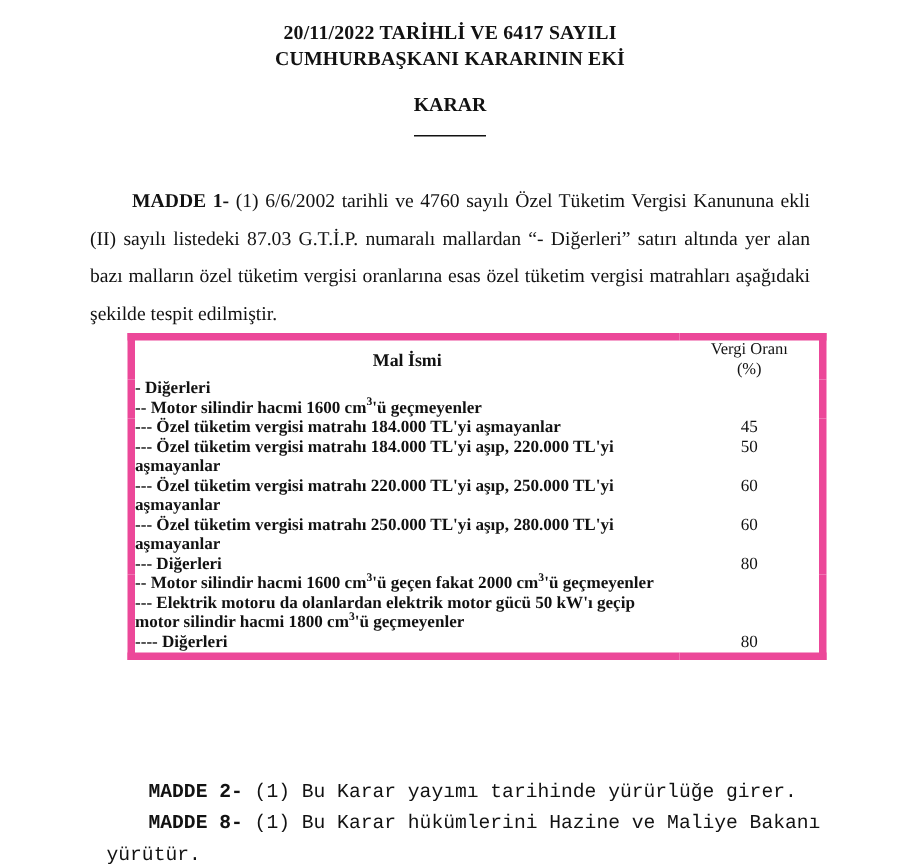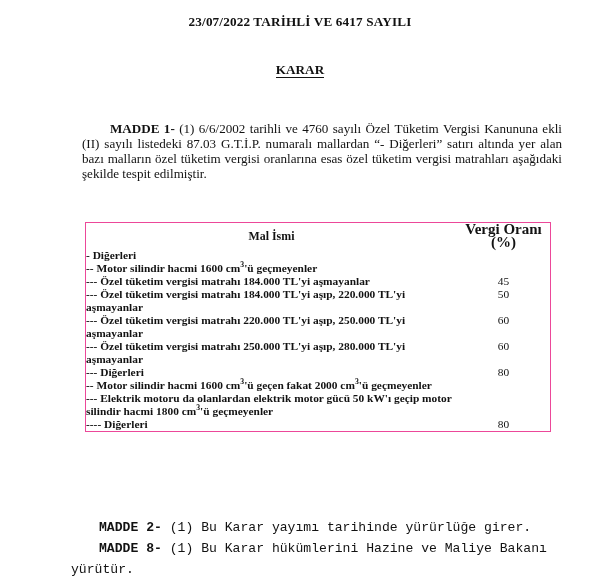--- a/index.html
+++ b/index.html
@@ -44,31 +44,31 @@
     left: 60px;
     top: 62px;
     width: 480px;
     text-align: center;
     font-weight: bold;
     font-size: 13.2px;
     line-height: 16px;
   }
   .karar-heading span {
     border-bottom: 1px solid #121212;
-    padding-bottom: 0;
+    padding-bottom: 13px;
   }
 
   
   .intro {
     position: absolute;
-    left: 82px;
+    left: 60px;
     top: 121px;
     width: 480px;
     font-size: 13.1px;
-    line-height: 15px;
+    line-height: 25px;
     text-align: justify;
     text-justify: inter-word;
     text-indent: 28px;
   }
   .intro b { font-weight: bold; }
 
   
   .tbl-wrap {
     position: absolute;
     left: 85px;
@@ -79,35 +79,35 @@
     width: 100%;
     border-collapse: collapse;
     font-size: 11.4px;
     line-height: 13px;
   }
   table.vergi td, table.vergi th {
     border: none;
     padding: 0;
   }
   .tbl-outer {
-    border: 1px solid #ec4899;
+    border: 5px solid #ec4899;
   }
   th.h-mal {
     text-align: center;
     font-weight: bold;
     font-size: 11.9px;
     padding: 10px 4px 9px 4px;
     border-right: 1px solid #1a1a1a;
     border-bottom: 1px solid #1a1a1a;
     vertical-align: middle;
   }
   th.h-oran {
     text-align: center;
-    font-weight: bold;
-    font-size: 15px;
+    font-weight: normal;
+    font-size: 11px;
     padding: 4px 4px 5px 4px;
     border-bottom: 1px solid #1a1a1a;
     vertical-align: middle;
     width: 93px;
   }
   th.h-oran .l1 { display: block; }
   th.h-oran .l2 { display: block; }
 
   td.c-mal {
     border-right: 1px solid #1a1a1a;
@@ -143,21 +143,22 @@
   }
   .footer .fline { text-indent: 28px; }
   .footer b { font-weight: bold; }
 </style>
 </head>
 <body>
 
 <div class="page">
 
   <div class="title-block">
-    <div class="title-line">23/07/2022 TARİHLİ VE 6417 SAYILI</div>
+    <div class="title-line">20/11/2022 TARİHLİ VE 6417 SAYILI</div>
+    <div class="title-line">CUMHURBAŞKANI KARARININ EKİ</div>
   </div>
 
   <div class="karar-heading">
     <span>KARAR</span>
   </div>
 
   <div class="intro"><b>MADDE 1-</b><span> (1) 6/6/2002 tarihli ve 4760 sayılı Özel Tüketim Vergisi Kanununa ekli (II) sayılı listedeki 87.03 G.T.İ.P. numaralı mallardan “- Diğerleri” satırı altında yer alan bazı malların özel tüketim vergisi oranlarına esas özel tüketim vergisi matrahları aşağıdaki şekilde tespit edilmiştir.</span></div>
 
   <div class="tbl-wrap">
     <table class="vergi tbl-outer">

